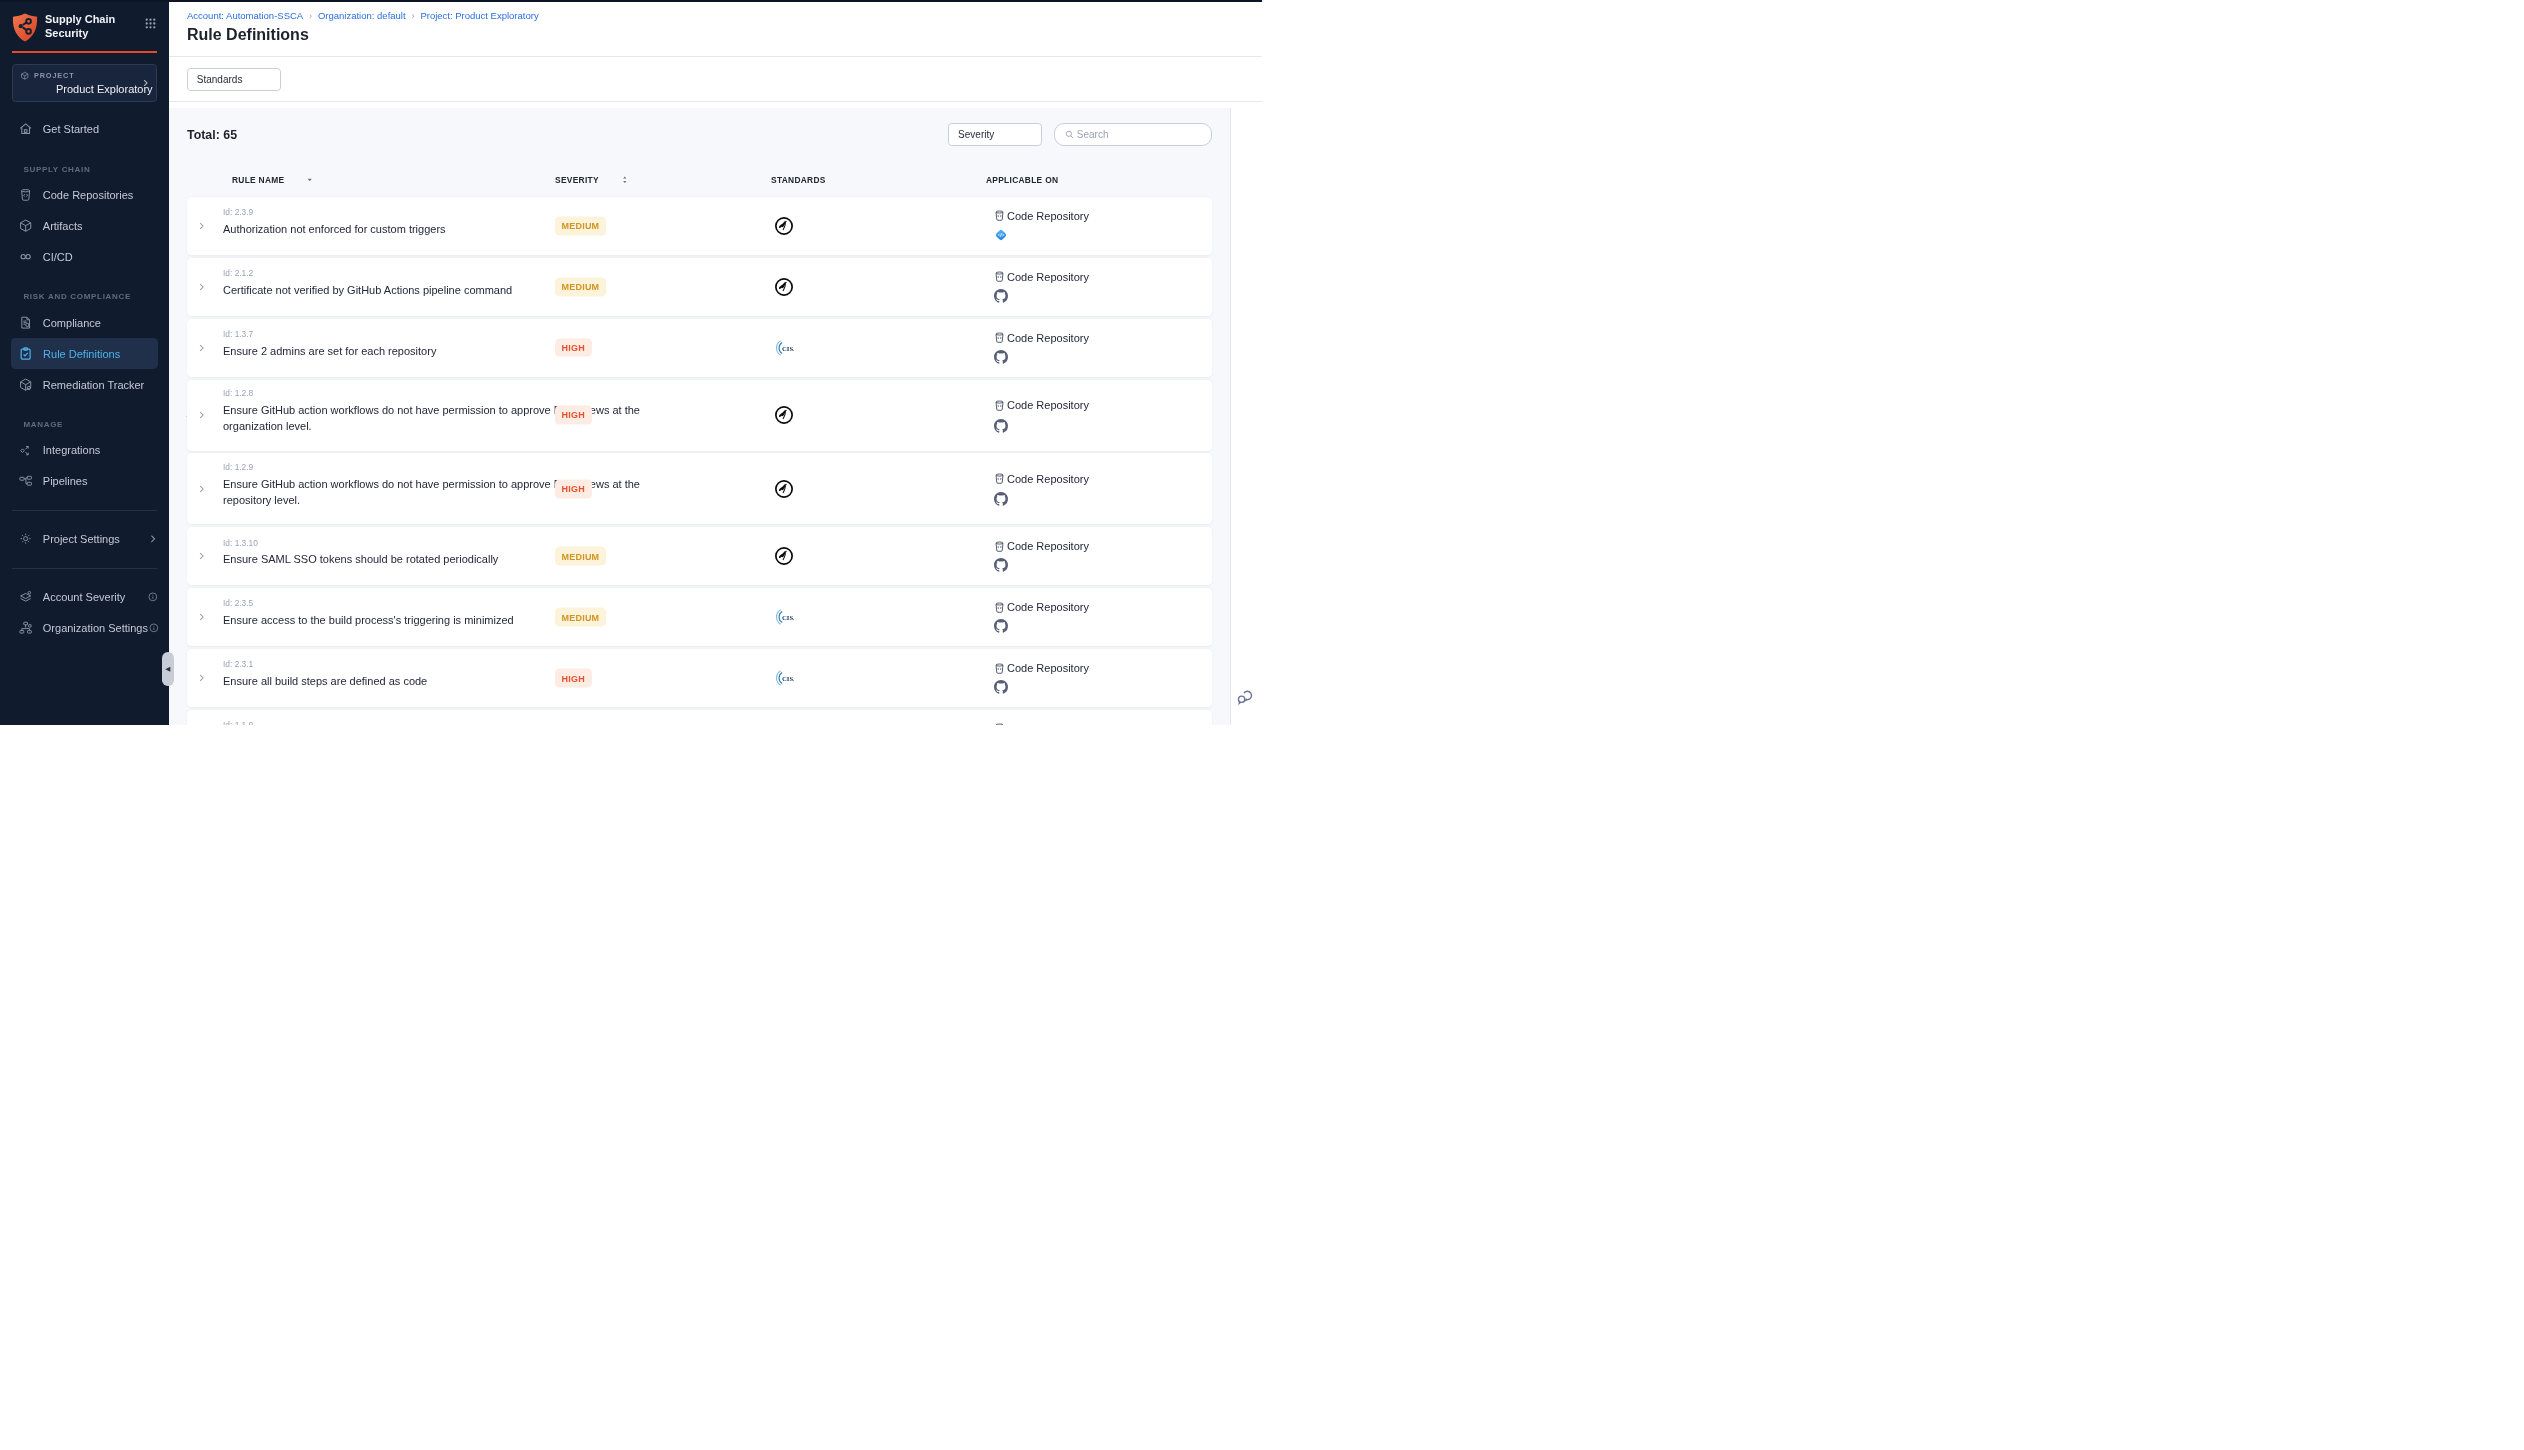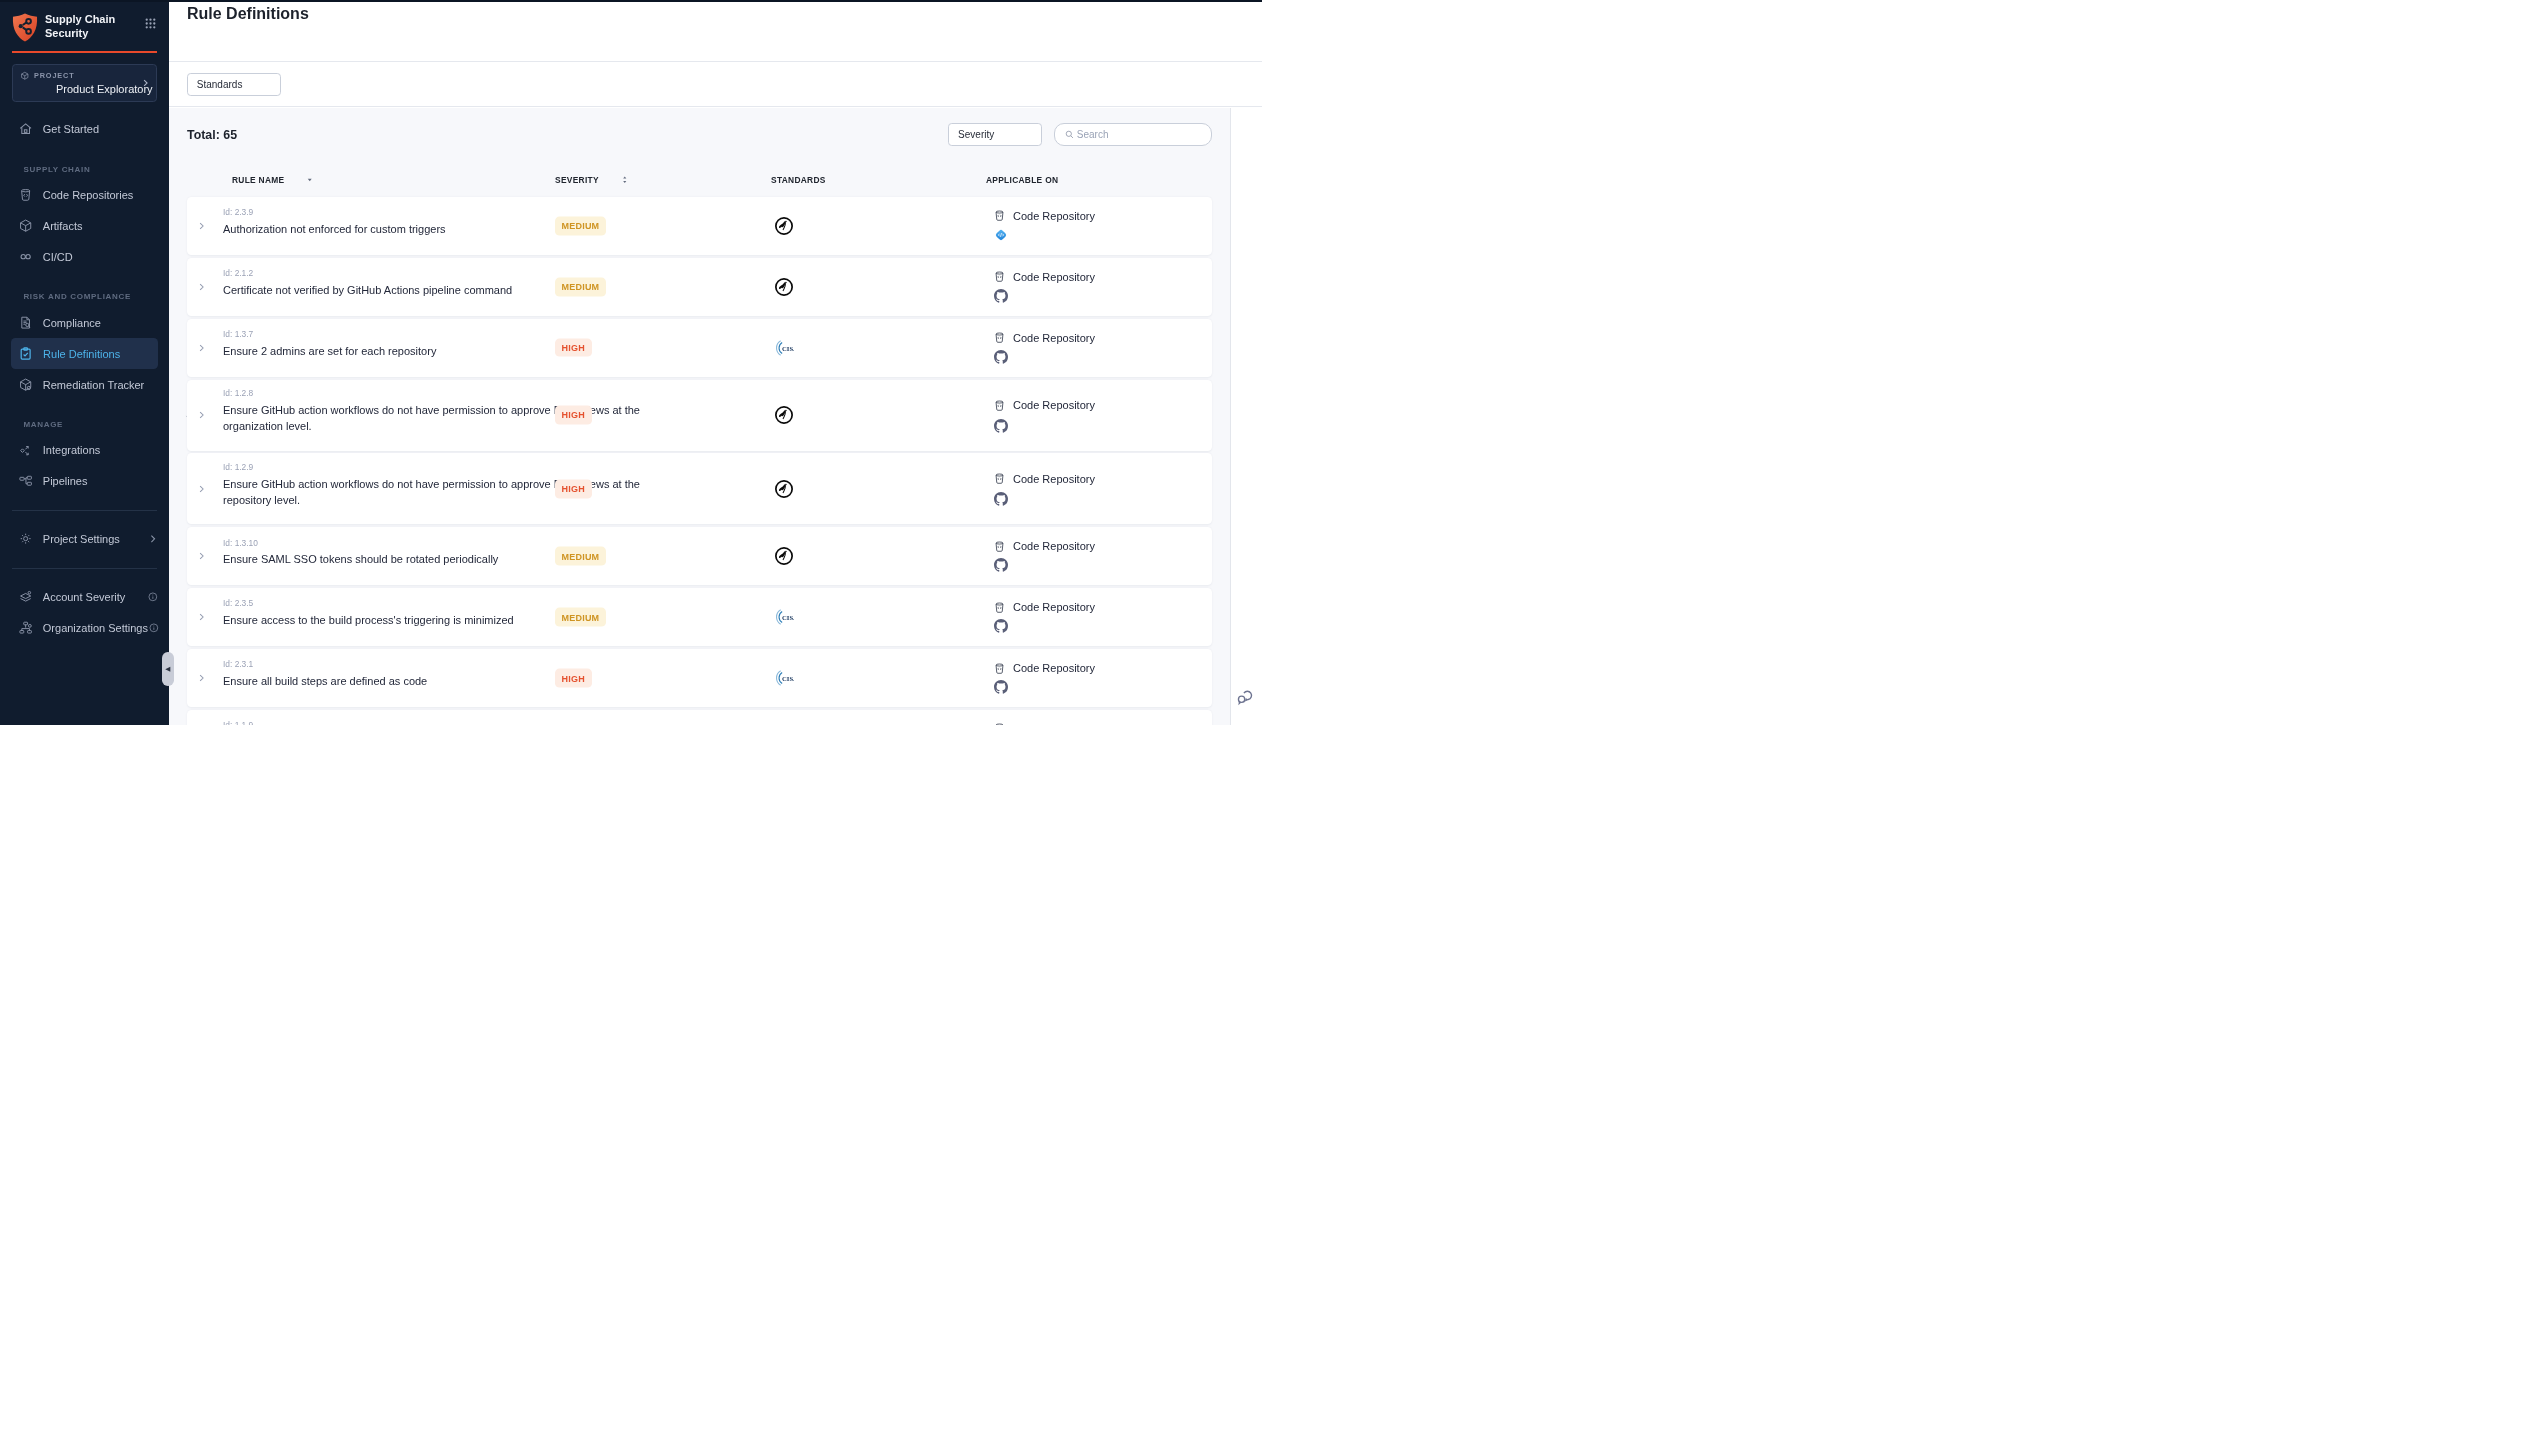--- a/index.html
+++ b/index.html
@@ -91,21 +91,21 @@
   .rname{position:absolute;left:36px;top:24px;font-size:11px;font-weight:500;color:#23283a;
         width:468px;line-height:16px;}
   .row.tall .rname{top:22.6px;}
   .badge{position:absolute;left:368px;top:50%;transform:translateY(-50%);padding:4.4px 6.6px;border-radius:4.4px;
         font-size:9px;font-weight:bold;letter-spacing:0.2px;}
   .badge.medium{background:#fcf3da;color:#cf9422;}
   .badge.high{background:#fdece3;color:#e5512e;}
   .stds{position:absolute;left:587px;top:50%;transform:translateY(-50%);display:flex;gap:6.6px;}
   .std-icon{width:20px;height:20px;display:inline-block;}
   .std-icon svg{width:100%;height:100%;}
-  .app-line{position:absolute;left:806px;top:12.4px;display:flex;align-items:center;gap:7px;}
+  .app-line{position:absolute;left:806px;top:12.4px;display:flex;align-items:center;gap:1px;}
   .row.tall .app-line{top:19px;}
   .app-line .bucket{width:13px;height:13px;color:#3f4656;}
   .app-line .bucket svg{width:100%;height:100%;}
   .app-label{font-size:11px;color:#23283a;}
   .app-sub{position:absolute;left:807px;top:31px;width:14px;height:14px;color:#5a5f78;}
   .row.tall .app-sub{top:39px;}
   .app-sub svg{width:100%;height:100%;}
   .chat-fab{position:absolute;right:6.6px;bottom:19px;width:20px;height:20px;color:#6d7390;cursor:pointer;}
   .chat-fab svg{width:100%;height:100%;}
 </style>
@@ -288,20 +288,23 @@
               <circle cx="12" cy="8" r="1" fill="currentColor" stroke="none"></circle>
             </svg></span>
         </div>
       </nav>
 
   </aside>
   <div class="collapse-handle">◀</div>
 
   <main class="main">
     <div class="page-head">
+      <nav class="crumbs">
+        <span class="crumb">Account: Automation-SSCA</span><span class="crumb-sep">›</span><span class="crumb">Organization: default</span><span class="crumb-sep">›</span><span class="crumb">Project: Product Exploratory</span>
+      </nav>
       <h1 class="page-title">Rule Definitions</h1>
     </div>
 
     <div class="toolbar">
       <button class="select">
         <span>Standards</span>
         <span class="chev">
           <svg viewBox="0 0 24 24" fill="none" stroke="currentColor" stroke-width="1.9">
               <path d="M6 9.5 12 15.5 18 9.5"></path>
             </svg>

